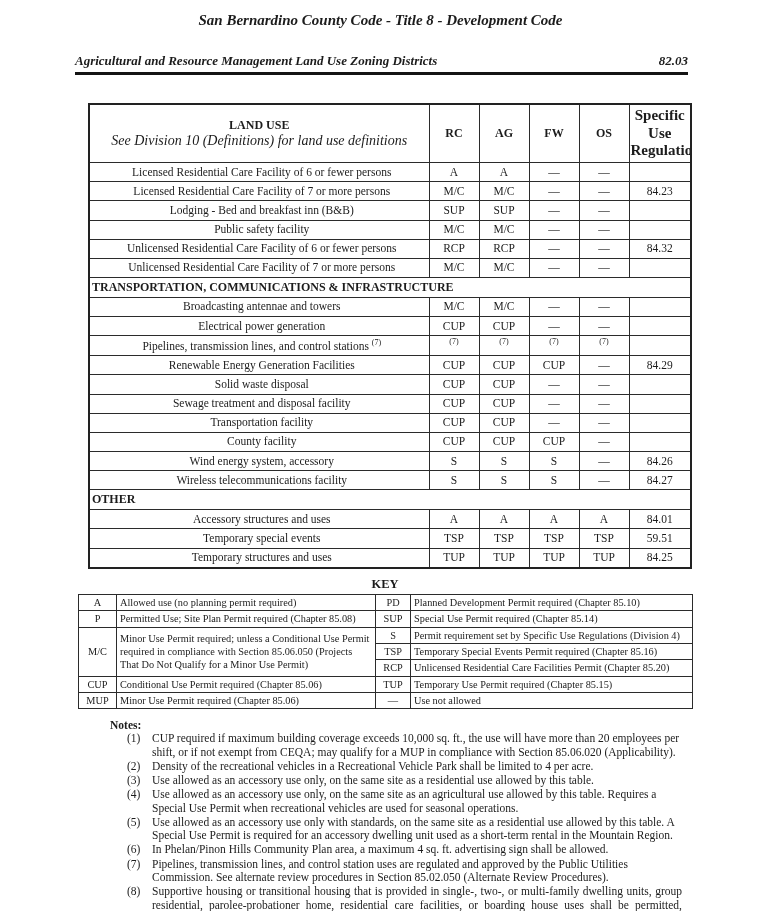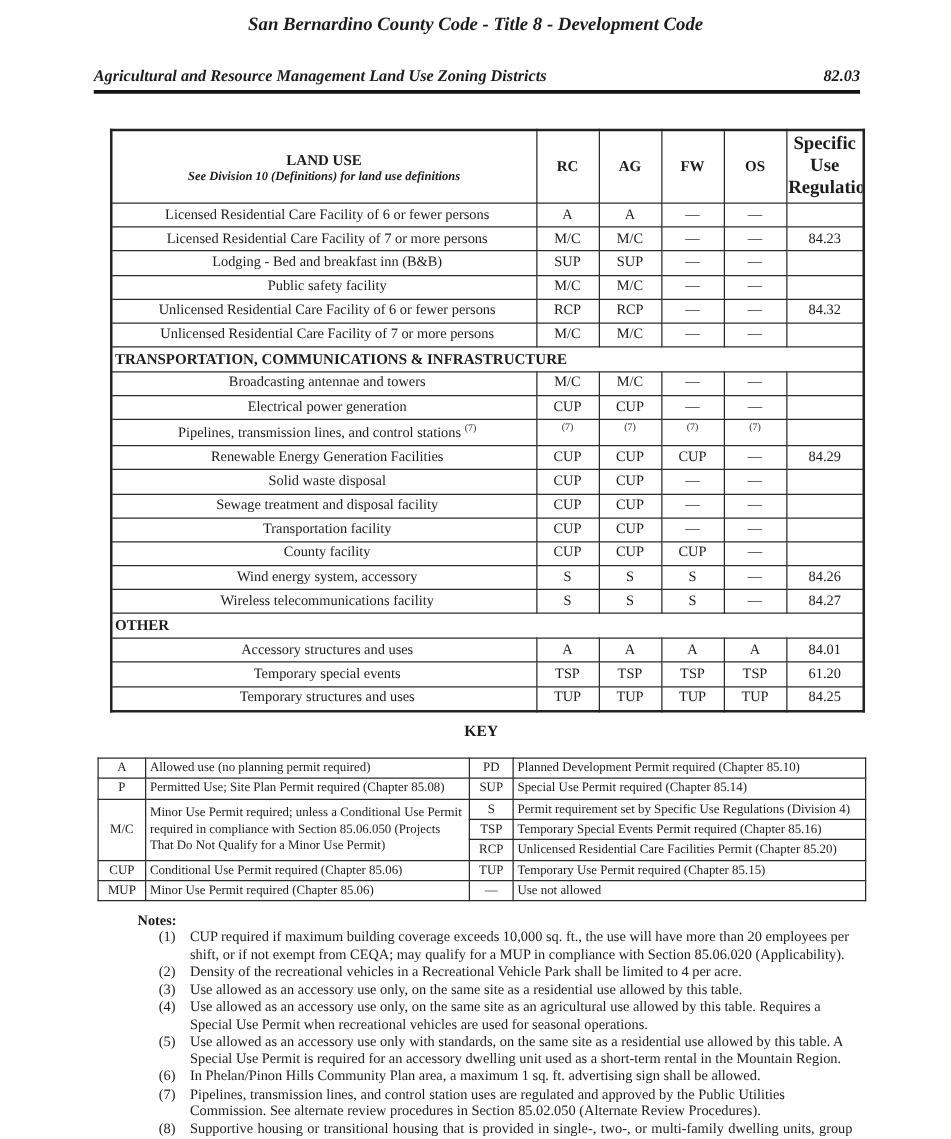--- a/index.html
+++ b/index.html
@@ -19,34 +19,34 @@
     border-bottom:3px solid #141414; padding-bottom:3px;
   }
   
   table.lut {
     margin:28px 0 0 88px; width:602px;
     border-collapse:collapse; table-layout:fixed;
     border:2px solid #222;
   }
   .lut th, .lut td { border:1px solid #2b2b2b; overflow:hidden; }
   .lut th { font-size:12px; font-weight:bold; padding:2px 2px; vertical-align:middle; }
-  .lut .lus { font-style:italic; font-weight:bold; font-size:10px; }
+  .lut .lus { font-style:italic; font-weight:normal; font-size:14px; }
   .lut th.spec-h { font-size:15px; line-height:1.18; padding:2px 1px;text-align:center; }
   .lut td { font-size:11.5px; padding:1.5px 3px; line-height:1.32; height:14px; }
   .lut td.use { text-align:center; padding-left:8px; }
   .lut td.c { text-align:center; }
   .lut tr.sec td {
     font-weight:bold; font-size:12px; text-align:left; padding:2px 2px 1px 2px;
     border-top:1.5px solid #222;
   }
   .lut td.sup-cell { font-size:8px; vertical-align:top; padding-top:2px; line-height:1.1; }
   .supref { font-size:8px; }
   
   .key-wrap { width:614px; margin:8px 0 0 78px; }
-  .key-title { text-align:center; font-weight:bold; font-size:12.5px; margin-bottom:13px; }
+  .key-title { text-align:center; font-weight:bold; font-size:12.5px; margin-bottom:2px; }
   table.key { border-collapse:collapse; width:614px; table-layout:fixed; border:1.5px solid #222; }
   .key td { border:1px solid #2b2b2b; font-size:10.3px; padding:1px 3px; line-height:1.3; vertical-align:middle; overflow:hidden; }
   .key td.kc { text-align:center; }
   
   .notes { margin:10px 0 0 110px; width:572px; font-size:11.5px; }
   .notes-label { font-weight:bold; margin-bottom:1px; }
   .note { display:flex; padding-left:17px; line-height:1.18; margin-bottom:0.5px; }
   .note-num { flex:none; width:19px; }
   .note-text { flex:1; padding-left:6px; }
   .note-text.justify { text-align:justify; }
@@ -234,21 +234,21 @@
         <td class="c">A</td>
         <td class="c">A</td>
         <td class="c">84.01</td>
       </tr>
       <tr>
         <td class="use">Temporary special events</td>
         <td class="c">TSP</td>
         <td class="c">TSP</td>
         <td class="c">TSP</td>
         <td class="c">TSP</td>
-        <td class="c">61.20</td>
+        <td class="c">59.51</td>
       </tr>
       <tr>
         <td class="use">Temporary structures and uses</td>
         <td class="c">TUP</td>
         <td class="c">TUP</td>
         <td class="c">TUP</td>
         <td class="c">TUP</td>
         <td class="c">84.25</td>
       </tr>
     </tbody>
@@ -323,21 +323,21 @@
     <div class="note">
       <span class="note-num">(4)</span>
       <span class="note-text">Use allowed as an accessory use only, on the same site as an agricultural use allowed by this table. Requires a Special Use Permit when recreational vehicles are used for seasonal operations.</span>
     </div>
     <div class="note">
       <span class="note-num">(5)</span>
       <span class="note-text">Use allowed as an accessory use only with standards, on the same site as a residential use allowed by this table. A Special Use Permit is required for an accessory dwelling unit used as a short-term rental in the Mountain Region.</span>
     </div>
     <div class="note">
       <span class="note-num">(6)</span>
-      <span class="note-text">In Phelan/Pinon Hills Community Plan area, a maximum 1 sq. ft. advertising sign shall be allowed.</span>
+      <span class="note-text">In Phelan/Pinon Hills Community Plan area, a maximum 4 sq. ft. advertising sign shall be allowed.</span>
     </div>
     <div class="note">
       <span class="note-num">(7)</span>
       <span class="note-text">Pipelines, transmission lines, and control station uses are regulated and approved by the Public Utilities Commission.  See alternate review procedures in Section 85.02.050 (Alternate Review Procedures).</span>
     </div>
     <div class="note">
       <span class="note-num">(8)</span>
       <span class="note-text justify">Supportive housing or transitional housing that is provided in single-, two-, or multi-family dwelling units, group residential, parolee-probationer home, residential care facilities, or boarding house uses shall be permitted, conditionally permitted or prohibited in the same manner as the other single-, two- or multi-family dwelling units, group residential, parolee-probationer home, residential care facilities, or boarding house uses under this Code.</span>
     </div>
   </div>

